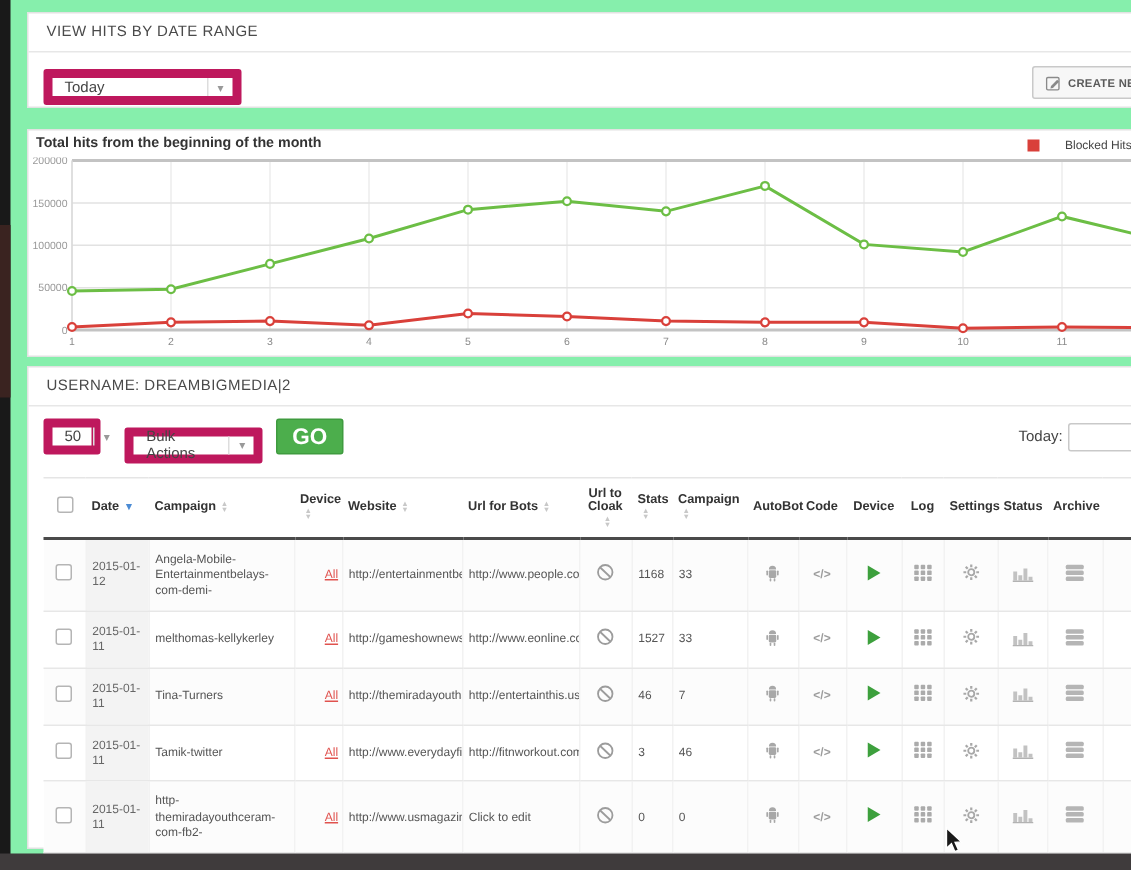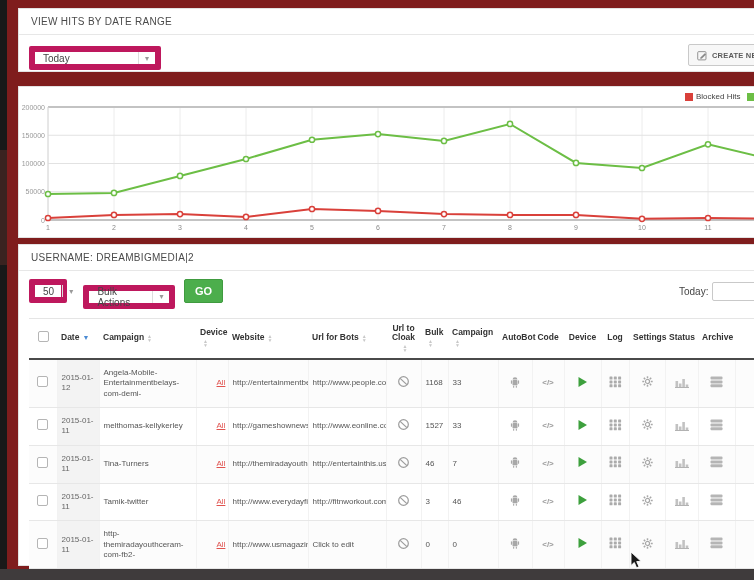--- a/index.html
+++ b/index.html
@@ -1,17 +1,17 @@
 <!DOCTYPE html>
 <html><head>
 <meta charset="utf-8">
 <style>
   html,body{margin:0;padding:0;width:754px;height:580px;overflow:hidden;background:#fff;}
   *{box-sizing:border-box;}
-  .stage{position:relative;width:754px;height:580px;background:#7f1d1d;overflow:hidden;
+  .stage{position:relative;width:754px;height:580px;background:#86efac;overflow:hidden;
          font-family:"Liberation Sans",sans-serif;-webkit-font-smoothing:antialiased;}
   .left-strip{position:absolute;left:0;top:0;width:7px;height:580px;background:#191919;}
   .left-strip .tint{position:absolute;left:0;top:150px;width:7px;height:115px;background:#3a2320;}
   .bottom-bar{position:absolute;left:0;top:569px;width:754px;height:11px;background:#3f3b3c;}
   .panel{position:absolute;left:18px;width:880px;background:#fff;border:1px solid #e2e2e2;}
   .panel-head{padding:7px 12px;font-size:10px;color:#4a4a4a;letter-spacing:.3px;border-bottom:1px solid #e7e7e7;}
   
   .p-range{top:8px;height:64px;}
   .p-range .body{padding:11px 10px;}
   .sel{display:inline-flex;align-items:center;justify-content:space-between;background:#fff;
@@ -19,30 +19,30 @@
   .sel .caret{color:#999;font-size:8px;margin-left:8px;border-left:1px solid #ddd;padding:0 6px;
               height:100%;display:flex;align-items:center;}
   .sel-range{width:132px;}
   .create-btn{position:absolute;left:688px;top:44px;height:22px;display:flex;align-items:center;gap:4px;
               padding:0 8px;background:#f7f7f7;border:1px solid #c9c9c9;border-radius:2px;
               font-size:7.5px;font-weight:bold;color:#5a5a5a;letter-spacing:.2px;white-space:nowrap;cursor:pointer;}
   
   .p-chart{top:86px;height:152px;}
   .chart-title{position:absolute;left:5px;top:3px;font-size:9.5px;font-weight:bold;color:#333;}
   .legend{position:absolute;left:666px;top:5px;display:flex;align-items:center;gap:7px;white-space:nowrap;}
-  .legend-item{display:flex;align-items:center;gap:3px;font-size:8px;color:#444;}
+  .legend-item{display:flex;align-items:center;gap:17px;font-size:8px;color:#444;}
   .swatch{width:8px;height:8px;display:inline-block;}
   .chart-body{position:absolute;left:0;top:18px;width:880px;height:132px;}
   
   .p-table{top:244px;height:322px;}
   .controls{position:relative;padding:8px 0 9px 10px;}
   .sel-size{width:38px;}
   .sel-bulk{width:92px;margin-left:12px;}
   .go{height:24px;margin-left:4px;padding:0 10px;background:#4cae4c;border:1px solid #3f9b3f;color:#fff;
-      font-weight:bold;font-size:11px;border-radius:2px;vertical-align:top;cursor:pointer;}
+      font-weight:bold;font-size:15px;border-radius:2px;vertical-align:top;cursor:pointer;}
   .search{position:absolute;left:660px;top:11px;display:flex;align-items:center;gap:4px;font-size:10px;color:#444;}
   .search input{width:84px;height:19px;border:1px solid #c9c9c9;border-radius:2px;font-size:9px;padding:0 4px;}
   table{border-collapse:collapse;table-layout:fixed;width:806px;margin-left:10px;background:#fff;}
   thead th{border-top:1px solid #e5e5e5;border-bottom:2px solid #4a4a4a;background:#fff;font-weight:bold;
            font-size:8.5px;color:#333;padding:5px 4px;text-align:left;vertical-align:middle;line-height:1.15;}
   td{font-size:8px;color:#555;padding:8px 4px;border-bottom:1px solid #e7e7e7;border-right:1px solid #f2f2f2;
      vertical-align:middle;background:#fff;line-height:1.3;overflow:hidden;}
   tr.odd td{background:#fcfcfc;}
   td.col-date{background:#f3f3f3 !important;color:#666;margin-left:24px;}
   .col-select,.col-url_to_cloak,.col-autobot,.col-code,.col-status,.col-log,.col-settings,.col-stats,.col-archive{text-align:center;}
@@ -77,20 +77,21 @@
   </section>
   <button class="create-btn">
     <svg width="11" height="11" viewBox="0 0 12 12">
       <rect x="0.8" y="1.8" width="9" height="9" rx="1" fill="none" stroke="#8a8a8a"></rect>
       <path d="M4 8l4.5-4.5 1.4 1.4L5.4 9.4 3.6 9.8z" fill="#8a8a8a"></path>
     </svg>
     <span>CREATE NEW CAMPAIGN</span>
   </button>
 
   <section class="panel p-chart">
+    <span class="chart-title">Total hits from the beginning of the month</span>
     <div class="legend">
       <span class="legend-item">
         <span class="swatch" id="sw0" style="background: rgb(217, 64, 58);"></span>
         <span>Blocked Hits</span>
       </span>
       <span class="legend-item">
         <span class="swatch" id="sw1" style="background: rgb(108, 190, 69);"></span>
 
       </span>
     </div>
@@ -214,21 +215,21 @@
                 <i>▼</i>
               </span></th>
             <th class="col-url_for_bots"><span>Url for Bots</span><span class="sort">
                 <i>▲</i>
                 <i>▼</i>
               </span></th>
             <th class="col-url_to_cloak"><span>Url to Cloak</span><span class="sort">
                 <i>▲</i>
                 <i>▼</i>
               </span></th>
-            <th class="col-hits"><span>Bulk</span><span class="sort">
+            <th class="col-hits"><span>Stats</span><span class="sort">
                 <i>▲</i>
                 <i>▼</i>
               </span></th>
             <th class="col-blocked"><span>Campaign</span><span class="sort">
                 <i>▲</i>
                 <i>▼</i>
               </span></th>
             <th class="col-autobot"><span>AutoBot</span></th>
             <th class="col-code"><span>Code</span></th>
             <th class="col-status"><span>Device</span></th>

